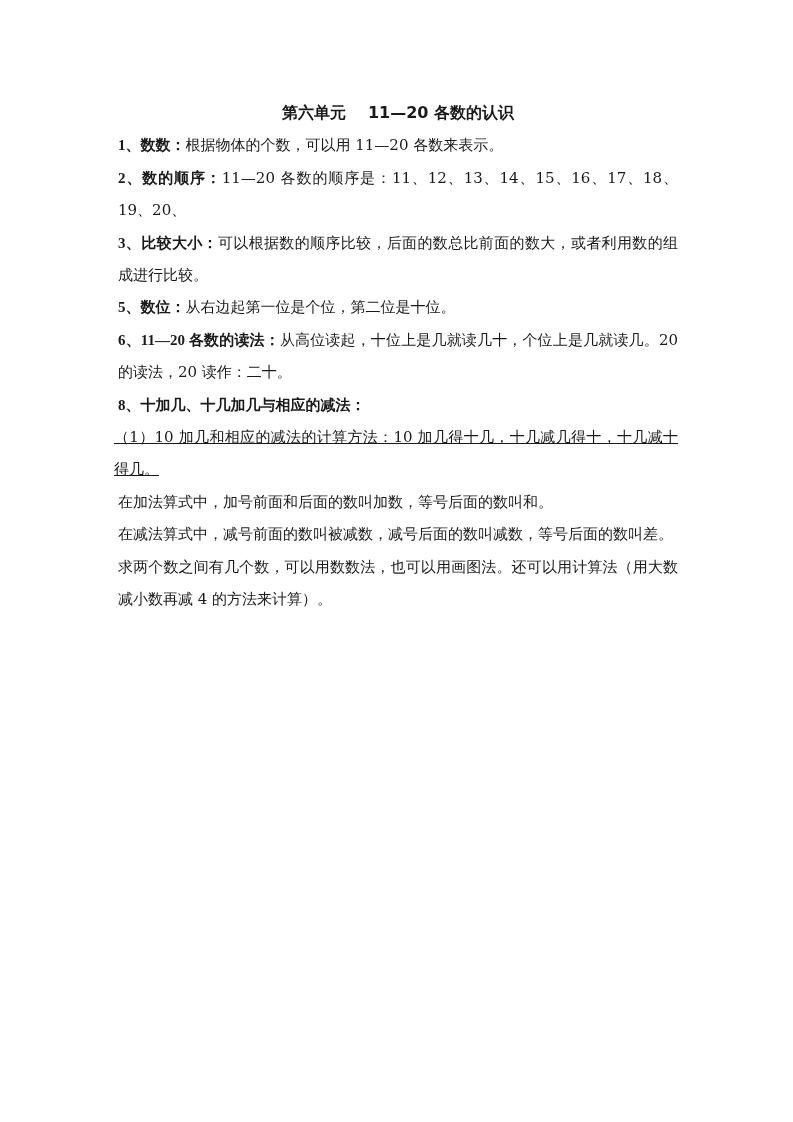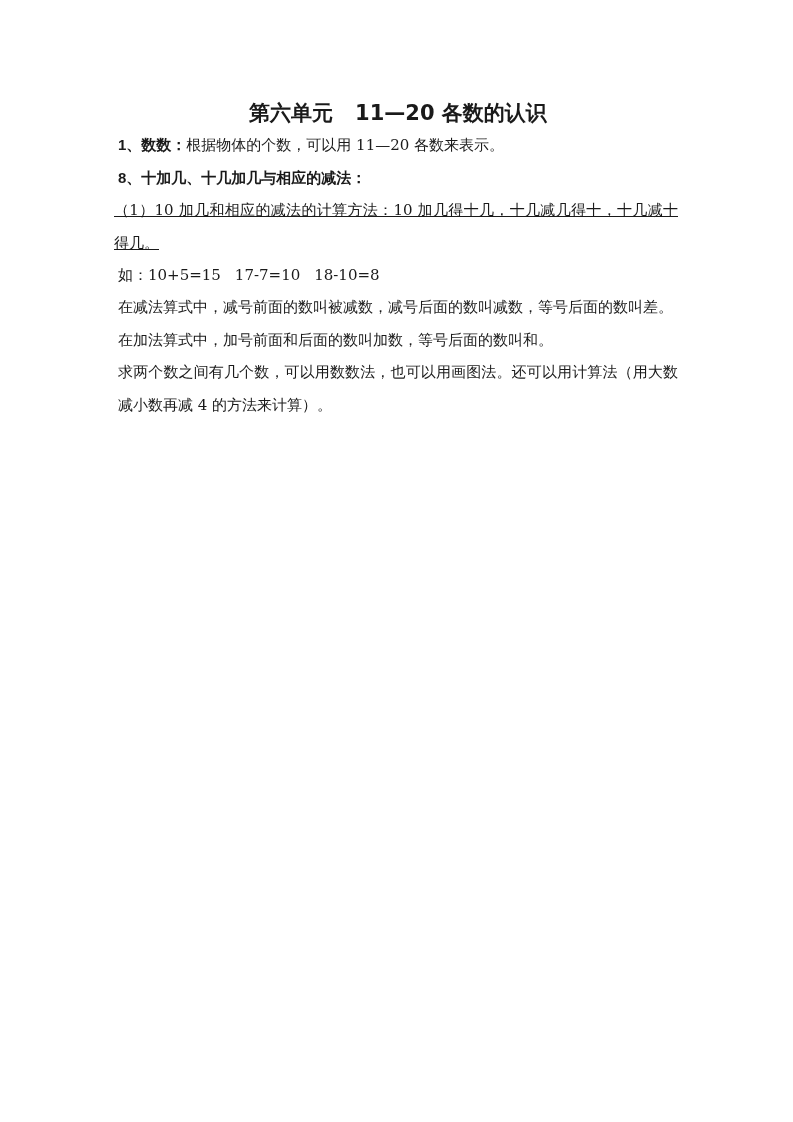--- a/index.html
+++ b/index.html
@@ -3,48 +3,57 @@
 <meta charset="utf-8">
 <style>
   html, body { margin: 0; padding: 0; background: #ffffff; }
   body { width: 793px; height: 1122px; position: relative; overflow: hidden; }
   .page {
     position: absolute; left: 118px; top: 97px; width: 560px;
     font-family: "DejaVu Serif", "Liberation Serif", serif;
     color: #1a1a1a; font-size: 15px; line-height: 32.4px;
   }
   .title {
-    text-align: center; font-weight: bold; font-size: 21px;
+    text-align: center; font-weight: bold; font-size: 16px;
     font-family: "DejaVu Sans", "Liberation Sans", sans-serif;
     margin-bottom: 0;
   }
   .title .gap { display: inline-block; width: 22px; }
   .para { margin: 0; text-align: justify; }
   .head {
     font-weight: bold;
-    font-family: Liberation Sans, sans-serif;
+    font-family: Liberation Serif, serif;
   }
   .indent-sub { margin-left: -4px; text-decoration: underline; }
   .eq { margin-right: 14px; }
 </style>
 </head>
 <body>
 
 <div class="page">
   <div class="title">
     <span>第六单元</span><span class="gap"></span><span>11—20 各数的认识</span>
   </div>
 
   <p class="para">
     <span class="head">1、数数：</span><span>根据物体的个数，可以用 11—20 各数来表示。</span>
   </p>
   <p class="para">
+    <span class="head">2、数的顺序：</span><span>11—20 各数的顺序是：11、12、13、14、15、16、17、18、19、20、</span>
+  </p>
+  <p class="para">
+    <span class="head">3、比较大小：</span><span>可以根据数的顺序比较，后面的数总比前面的数大，或者利用数的组成进行比较。</span>
+  </p>
+  <p class="para">
+    <span class="head">5、数位：</span><span>从右边起第一位是个位，第二位是十位。</span>
+  </p>
+  <p class="para">
+    <span class="head">6、11—20 各数的读法：</span><span>从高位读起，十位上是几就读几十，个位上是几就读几。20 的读法，20 读作：二十。</span>
+  </p>
+  <p class="para">
     <span class="head">8、十加几、十几加几与相应的减法：</span>
   </p>
   <p class="para indent-sub">（1）10 加几和相应的减法的计算方法：10 加几得十几，十几减几得十，十几减十得几。</p>
-  <p class="para">
-    <span>如：</span><span class="eq">10+5=15</span><span class="eq">17-7=10</span><span>18-10=8</span>
-  </p>
+  <p class="para">在加法算式中，加号前面和后面的数叫加数，等号后面的数叫和。</p>
   <p class="para">在减法算式中，减号前面的数叫被减数，减号后面的数叫减数，等号后面的数叫差。</p>
-  <p class="para">在加法算式中，加号前面和后面的数叫加数，等号后面的数叫和。</p>
 
   <p class="para">求两个数之间有几个数，可以用数数法，也可以用画图法。还可以用计算法（用大数减小数再减 4 的方法来计算）。</p>
 </div>
 
 </body></html>

